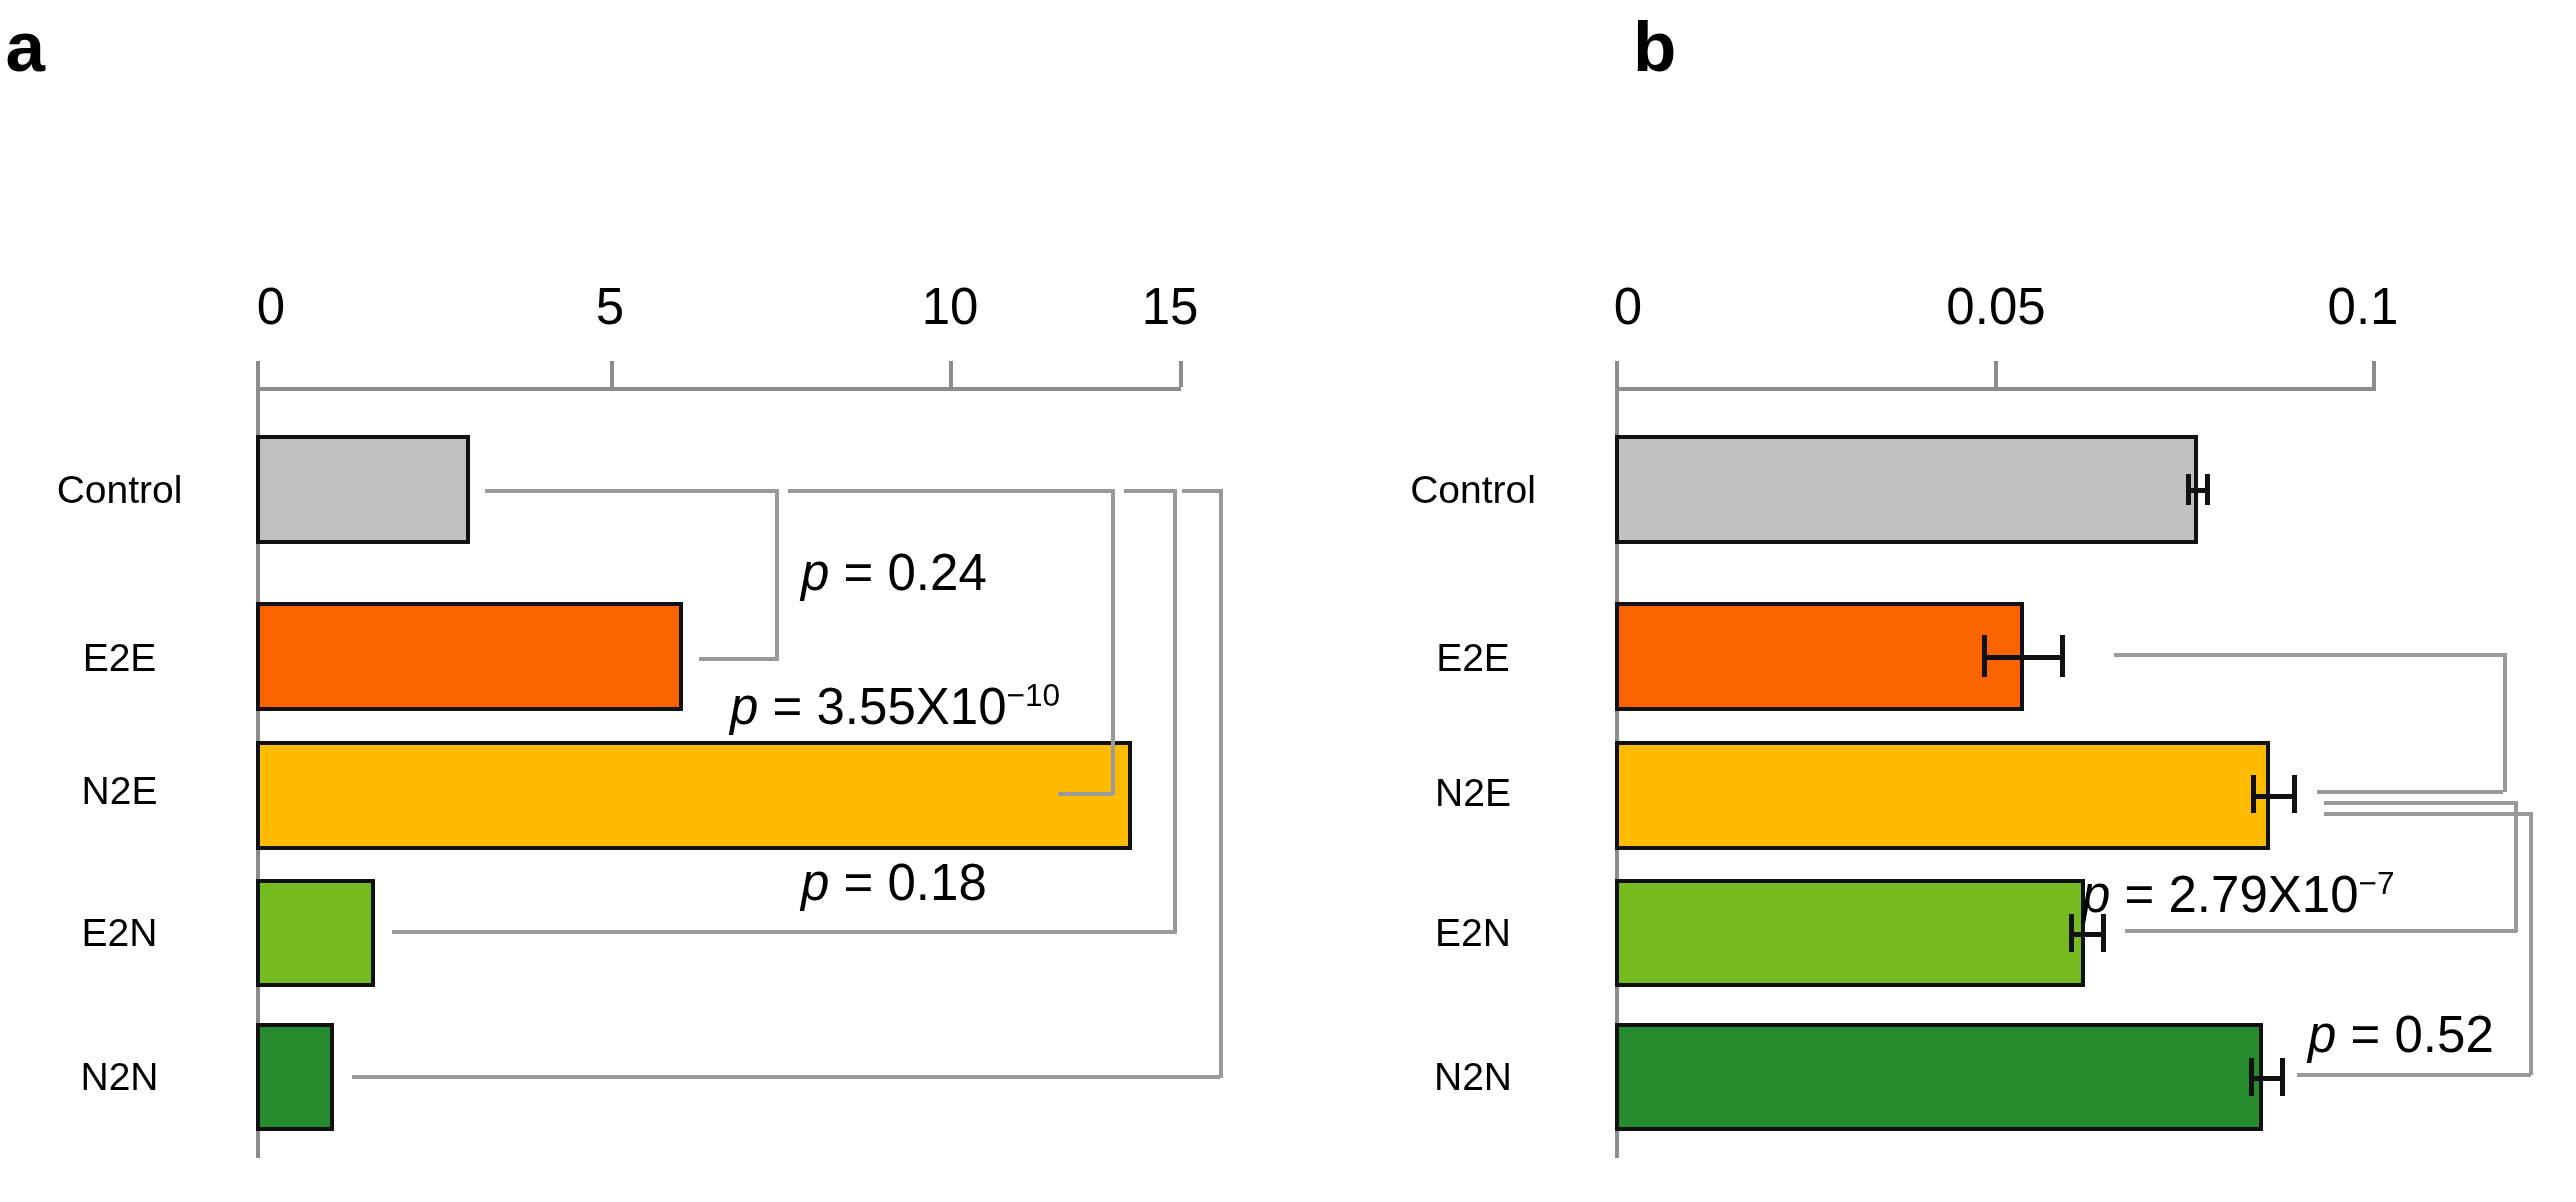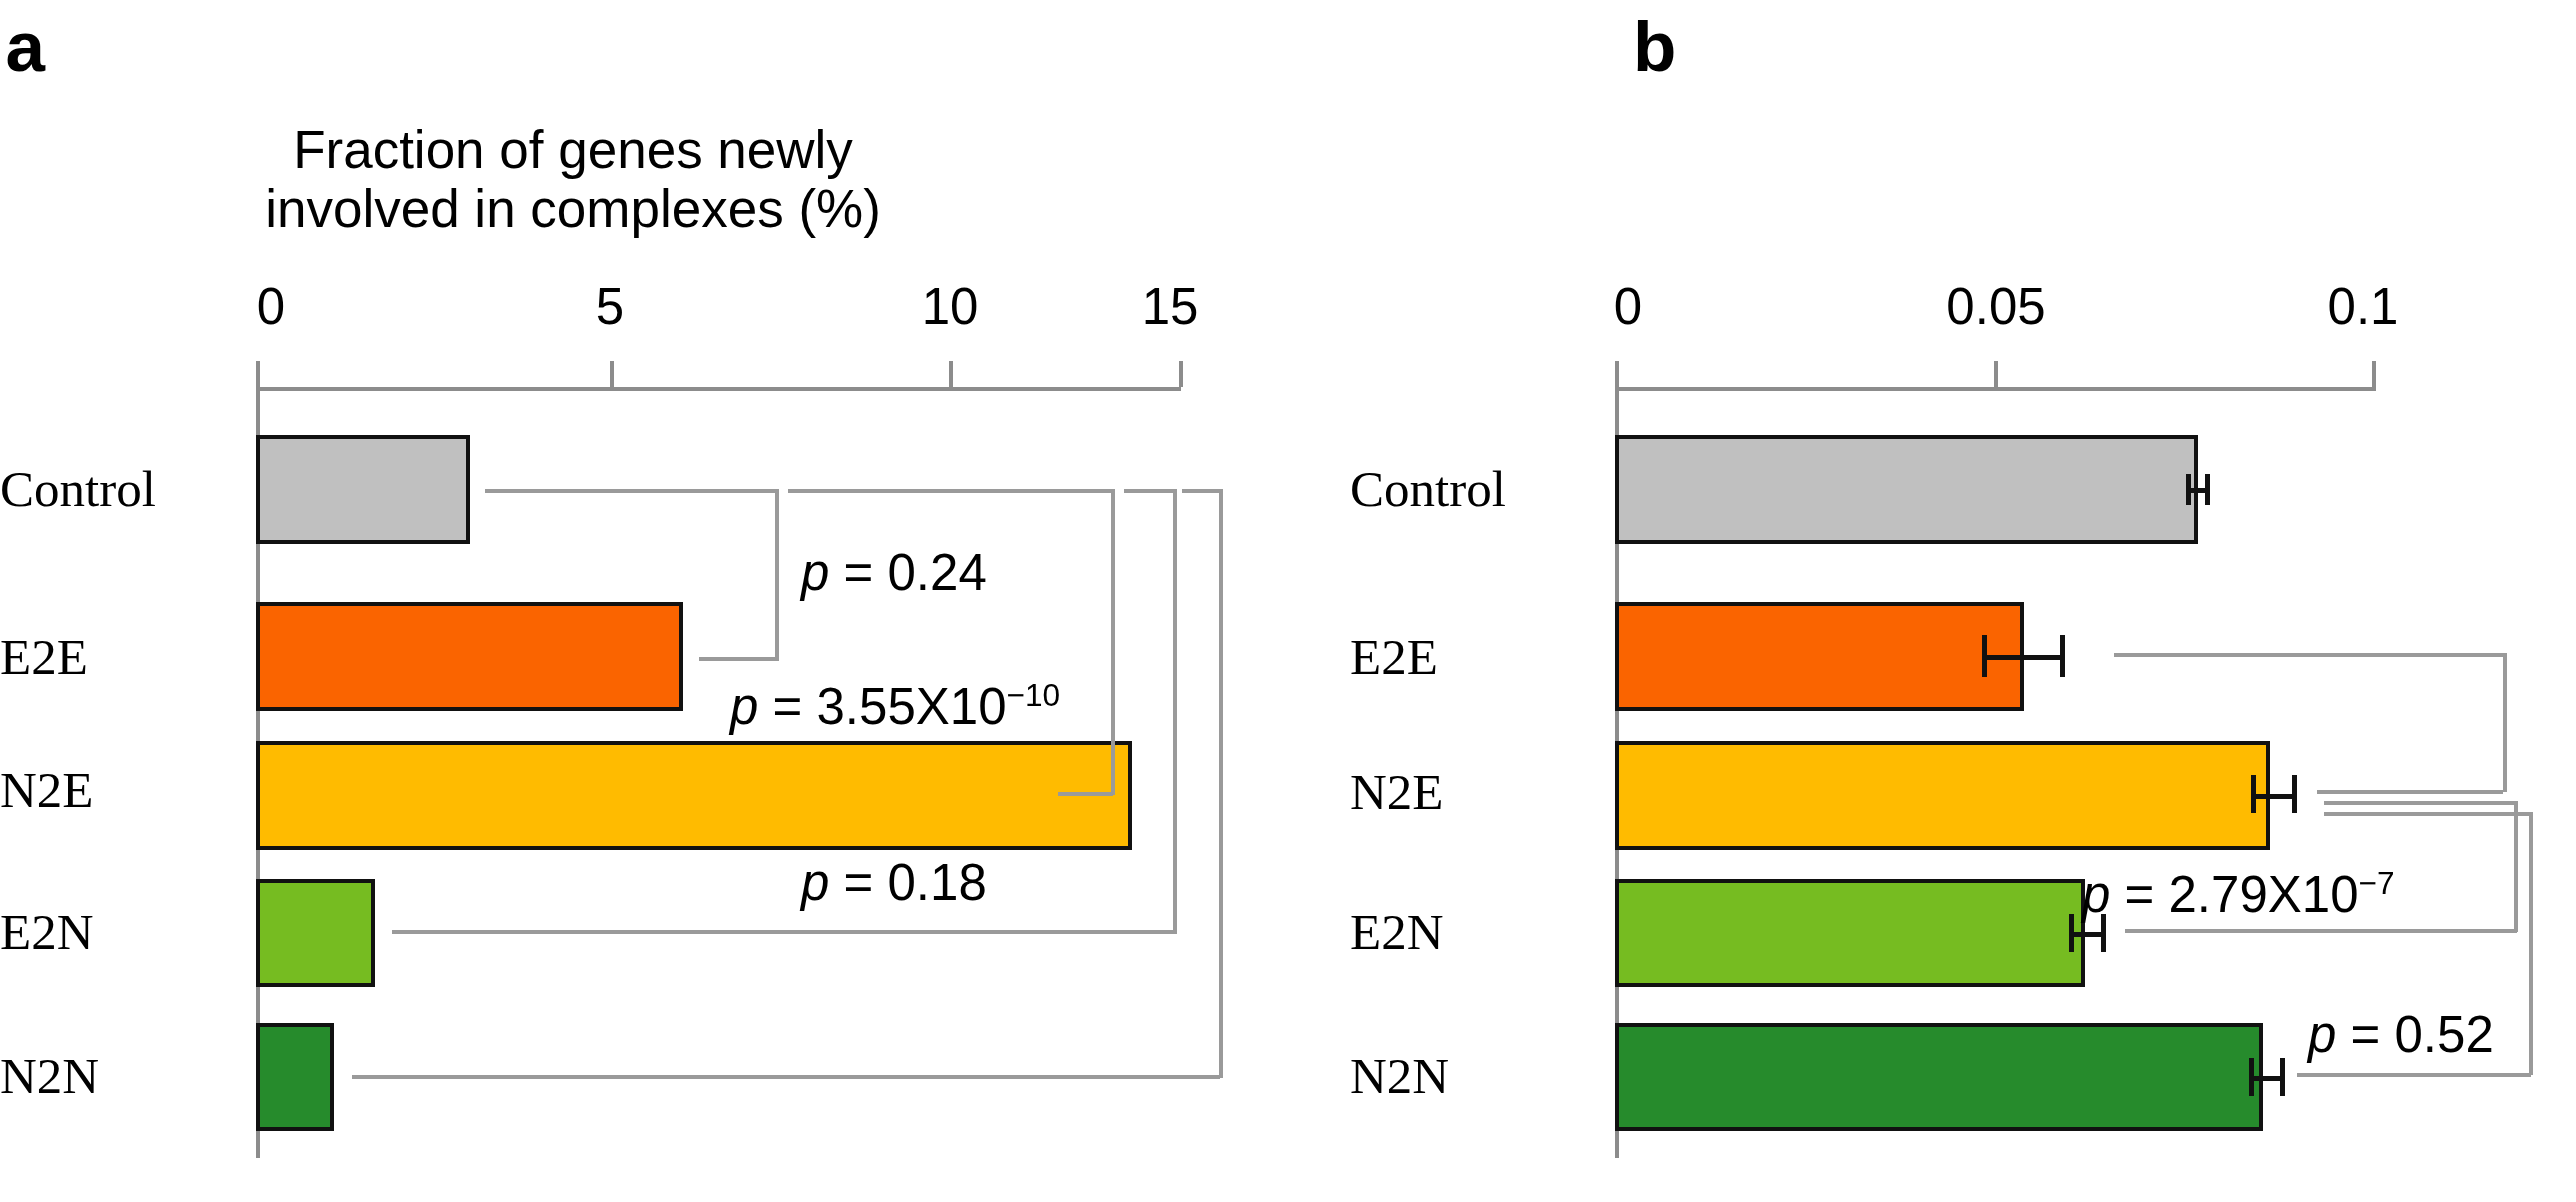--- a/index.html
+++ b/index.html
@@ -12,23 +12,23 @@
   }
   .axis-title{
     position:absolute;text-align:center;font-size:53px;line-height:1.12;
     font-family:"Liberation Sans",sans-serif;white-space:pre-line;
   }
   .tick-label{
     position:absolute;font-size:51px;line-height:1;
     font-family:"Liberation Sans",sans-serif;transform:translateX(-50%);
   }
   .cat-label{
-    position:absolute;font-size:51px;line-height:1;
-    font-family:Liberation Serif, serif;transform:translateY(-50%);
-    text-align:left;
+    position:absolute;font-size:39px;line-height:1;
+    font-family:Liberation Sans, sans-serif;transform:translateY(-50%);
+    text-align:center;
   }
   .axis-line-h{position:absolute;background:#8c8c8c;height:3.6px;}
   .axis-line-v{position:absolute;background:#8c8c8c;width:3.6px;}
   .tick{position:absolute;background:#8c8c8c;width:3.6px;height:25.5px;}
   .bar{position:absolute;border:4.6px solid #111;box-sizing:border-box;}
   .errbar{position:absolute;height:4.6px;background:#111;}
   .errcap{position:absolute;width:4.6px;background:#111;}
 
   .brk{position:absolute;background:#9a9a9a;}
   .brk-h{height:3.6px;}
@@ -41,22 +41,20 @@
   .pval i{font-style:italic;}
   .pval sup{font-size:0.62em;vertical-align:super;}
 </style>
 </head>
 <body>
 
 <div id="fig">
 
   <div class="panel-letter" style="left:5.5px;top:11px;">a</div>
 
-  <div class="axis-title" style="left:208px;top:120px;width:730px;">Fraction of genes newly
-involved in complexes (%)</div>
 
   <div class="tick-label" style="left:271px;top:281px;">0</div>
   <div class="tick-label" style="left:610px;top:281px;">5</div>
   <div class="tick-label" style="left:950px;top:281px;">10</div>
   <div class="tick-label" style="left:1170px;top:281px;">15</div>
 
   <div class="axis-line-h" style="left:256px;top:387px;width:925px;"></div>
   <div class="axis-line-v" style="left:256px;top:387px;height:771px;"></div>
   <div class="tick" style="left:256px;top:361px;"></div>
   <div class="tick" style="left:610px;top:361px;"></div>

